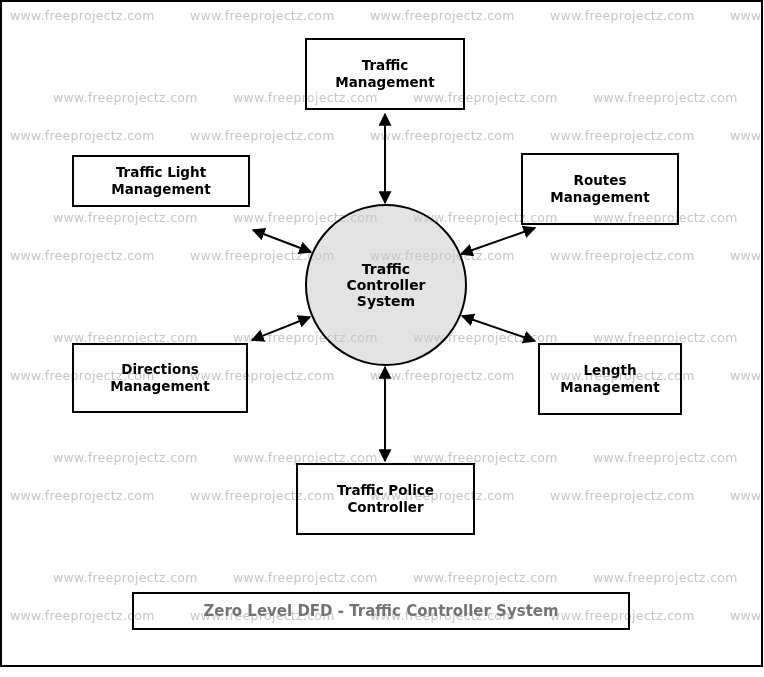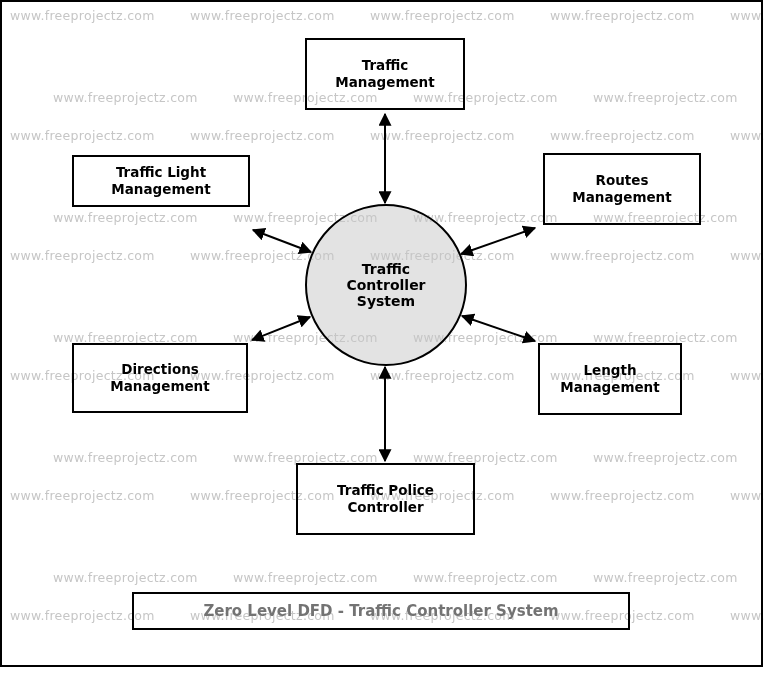--- a/index.html
+++ b/index.html
@@ -111,21 +111,21 @@
   <div class="entity-box" style="left:305px; top:38px; width:160px; height:72px;">
     <div class="entity-label">Traffic
 Management</div>
   </div>
 
   <div class="entity-box" style="left:72px; top:155px; width:178px; height:52px;">
     <div class="entity-label">Traffic Light
 Management</div>
   </div>
 
-  <div class="entity-box" style="left:543px; top:153px; width:158px; height:72px;">
+  <div class="entity-box" style="left:521px; top:153px; width:158px; height:72px;">
     <div class="entity-label">Routes
 Management</div>
   </div>
 
   <div class="entity-box" style="left:72px; top:343px; width:176px; height:70px;">
     <div class="entity-label">Directions
 Management</div>
   </div>
 
   <div class="entity-box" style="left:538px; top:343px; width:144px; height:72px;">

